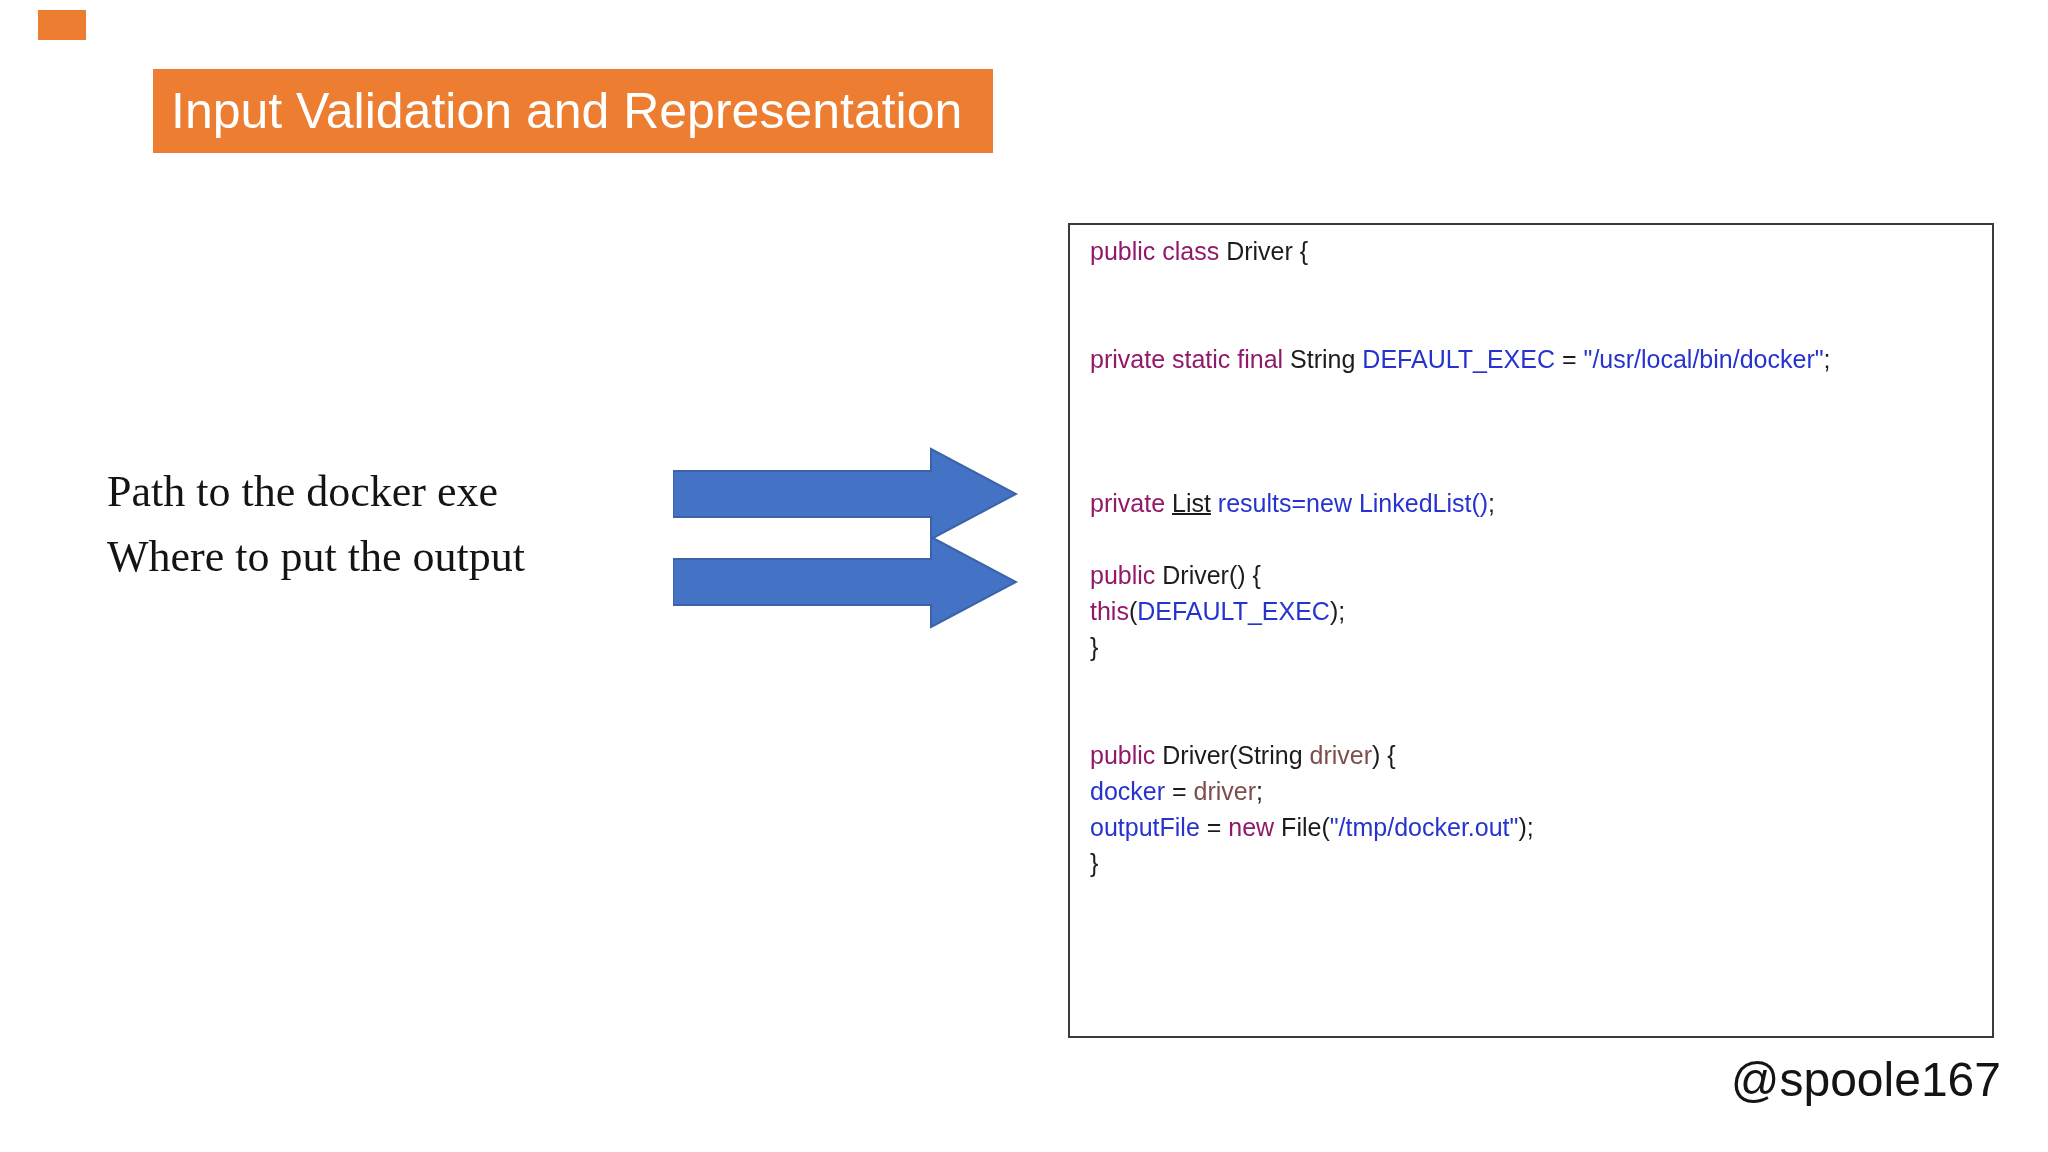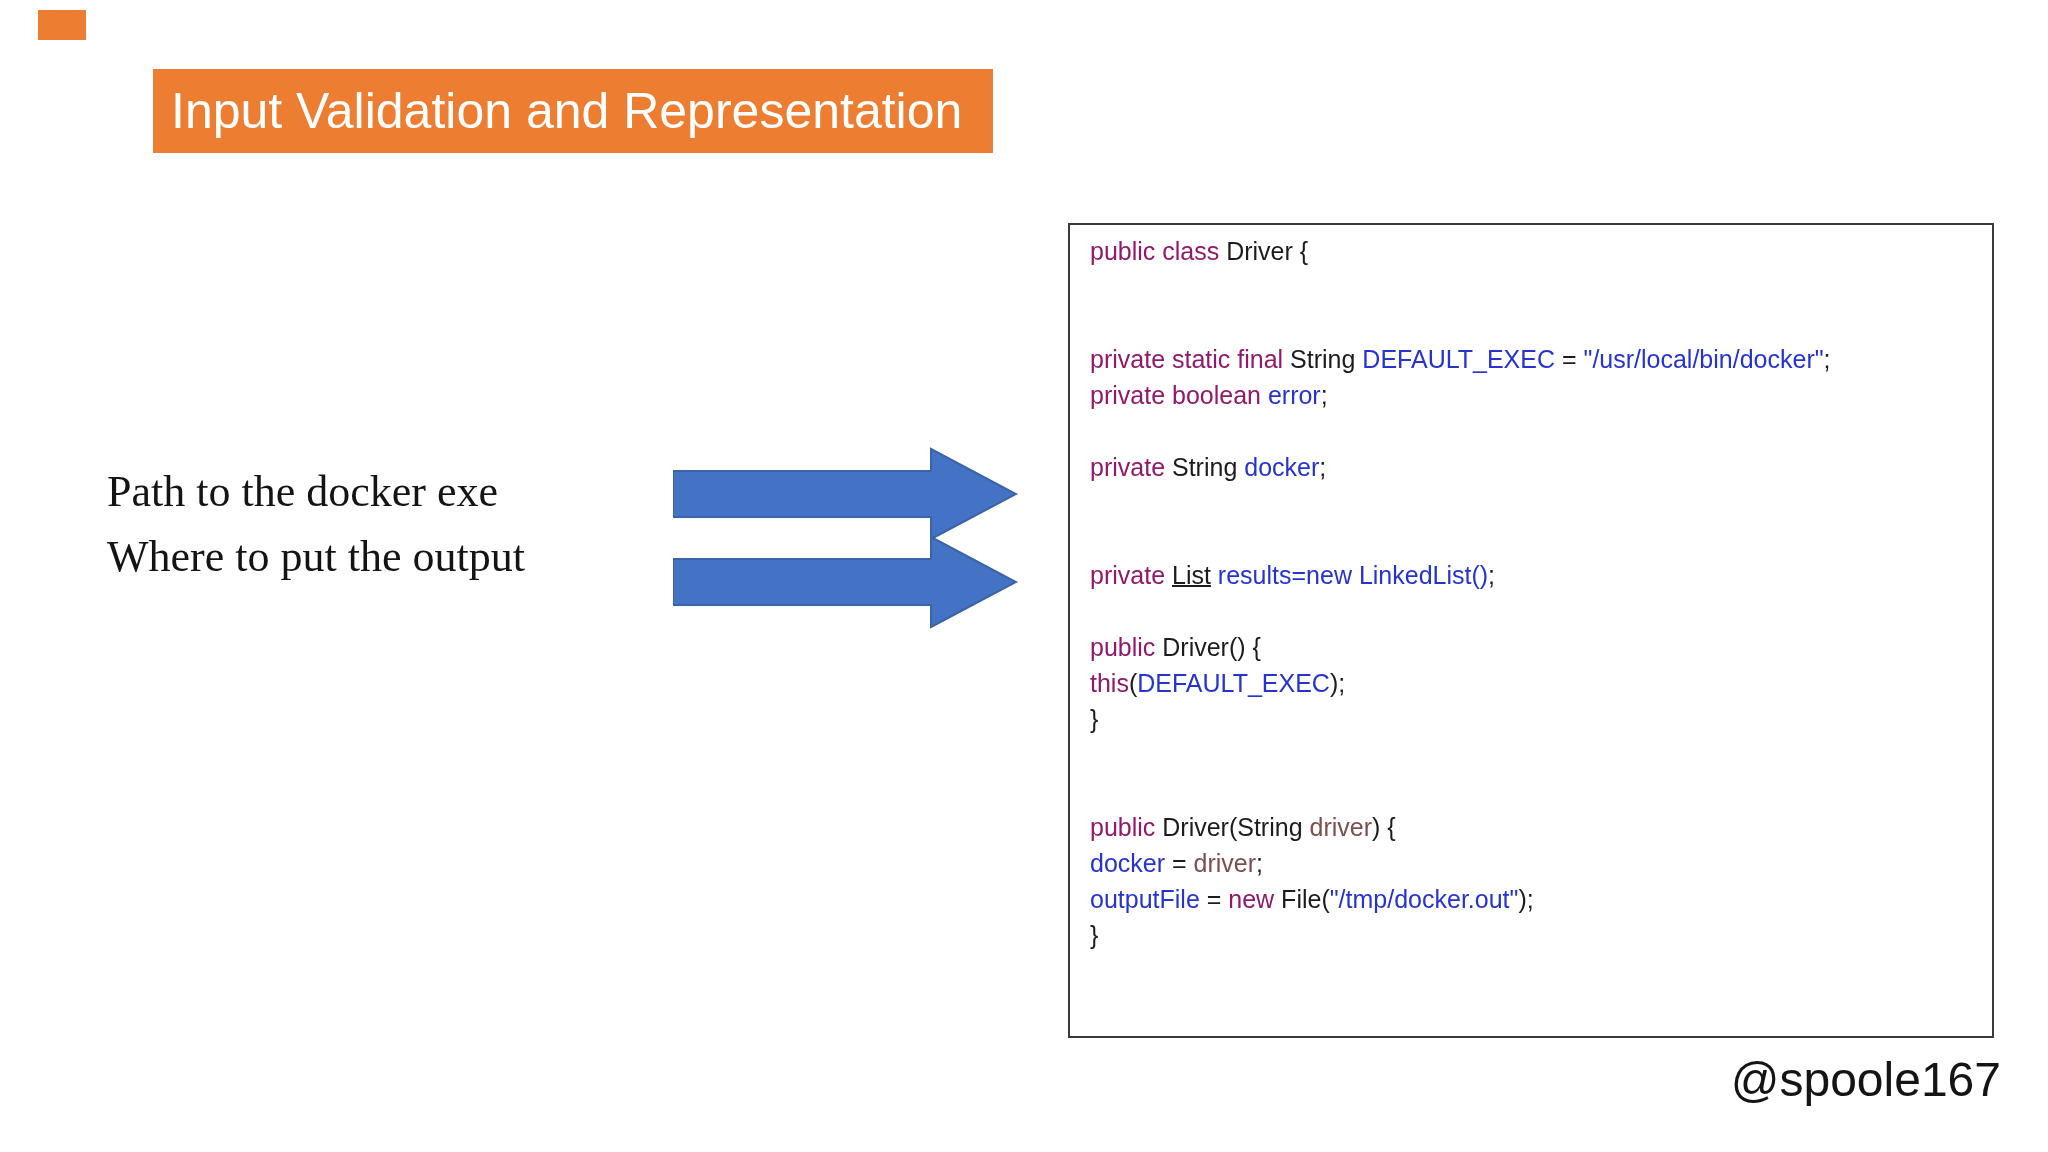--- a/index.html
+++ b/index.html
@@ -122,23 +122,21 @@
     <polygon points="0,26 258,26 258,4 343,49 258,94 258,72 0,72" class="arrow-shape" fill="#4472C4" stroke="#3B63A8" stroke-width="2"></polygon>
     <polygon points="0,114 258,114 258,92 343,137 258,182 258,160 0,160" class="arrow-shape" fill="#4472C4" stroke="#3B63A8" stroke-width="2"></polygon>
   </svg>
 
   <div class="code-panel">
     <div id="code-block">
         <div class="code-line"><span class="tok-kw">public class </span><span class="tok-pl">Driver {</span></div>
         <div class="code-line">&nbsp;</div>
         <div class="code-line">&nbsp;</div>
         <div class="code-line"><span class="tok-kw">private static final </span><span class="tok-pl">String </span><span class="tok-id">DEFAULT_EXEC</span><span class="tok-pl"> = </span><span class="tok-id">"/usr/local/bin/docker"</span><span class="tok-pl">;</span></div>
-        <div class="code-line"><span class="tok-kw">private boolean </span><span class="tok-id">error</span><span class="tok-pl">;</span></div>
         <div class="code-line">&nbsp;</div>
-        <div class="code-line"><span class="tok-kw">private </span><span class="tok-pl">String </span><span class="tok-id">docker</span><span class="tok-pl">;</span></div>
         <div class="code-line">&nbsp;</div>
         <div class="code-line">&nbsp;</div>
         <div class="code-line"><span class="tok-kw">private </span><span class="tok-ul">List</span><span class="tok-pl"> </span><span class="tok-id">results=new LinkedList()</span><span class="tok-pl">;</span></div>
         <div class="code-line">&nbsp;</div>
         <div class="code-line"><span class="tok-kw">public </span><span class="tok-pl">Driver() {</span></div>
         <div class="code-line"><span class="tok-kw">this</span><span class="tok-pl">(</span><span class="tok-id">DEFAULT_EXEC</span><span class="tok-pl">);</span></div>
         <div class="code-line"><span class="tok-pl">}</span></div>
         <div class="code-line">&nbsp;</div>
         <div class="code-line">&nbsp;</div>
         <div class="code-line"><span class="tok-kw">public </span><span class="tok-pl">Driver(String </span><span class="tok-pr">driver</span><span class="tok-pl">) {</span></div>

